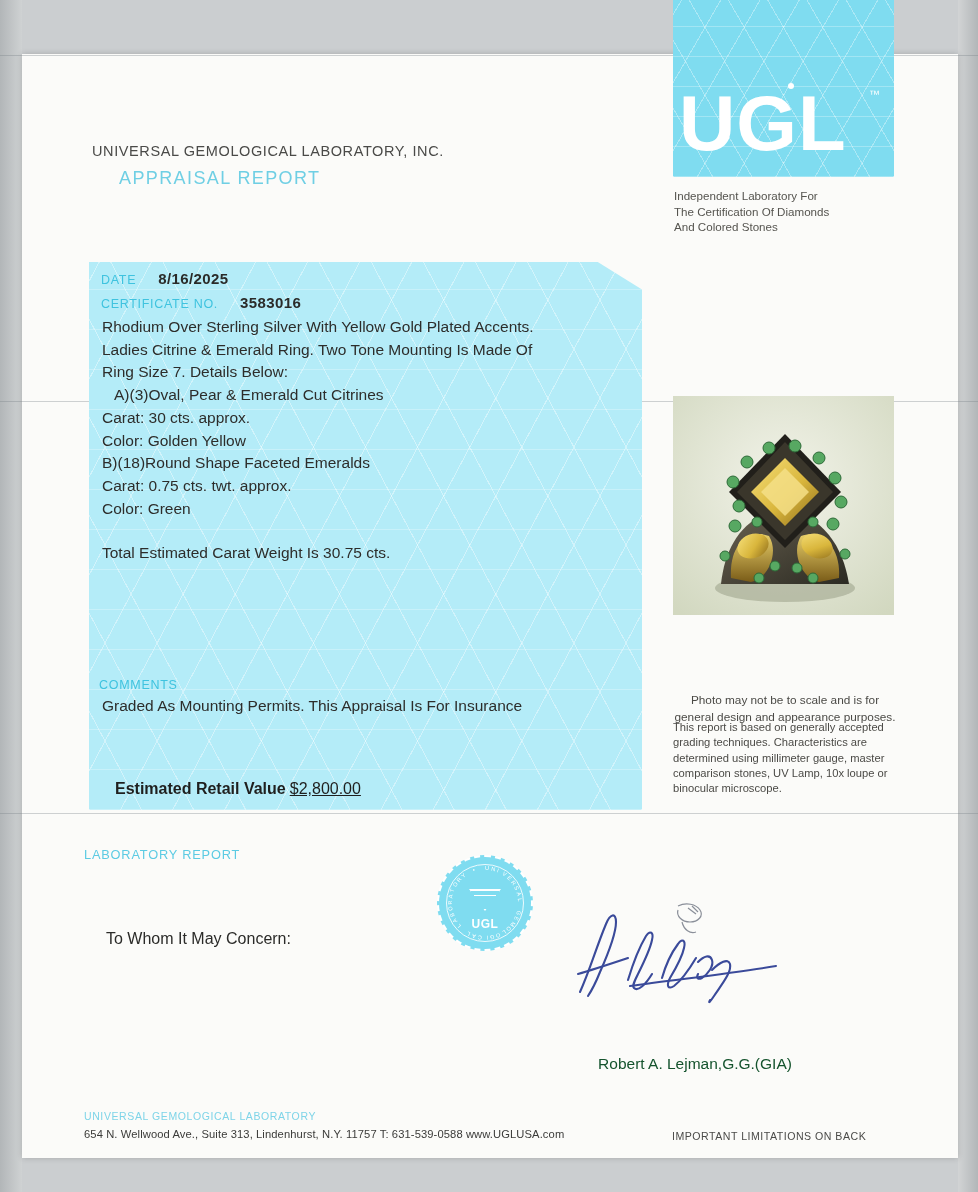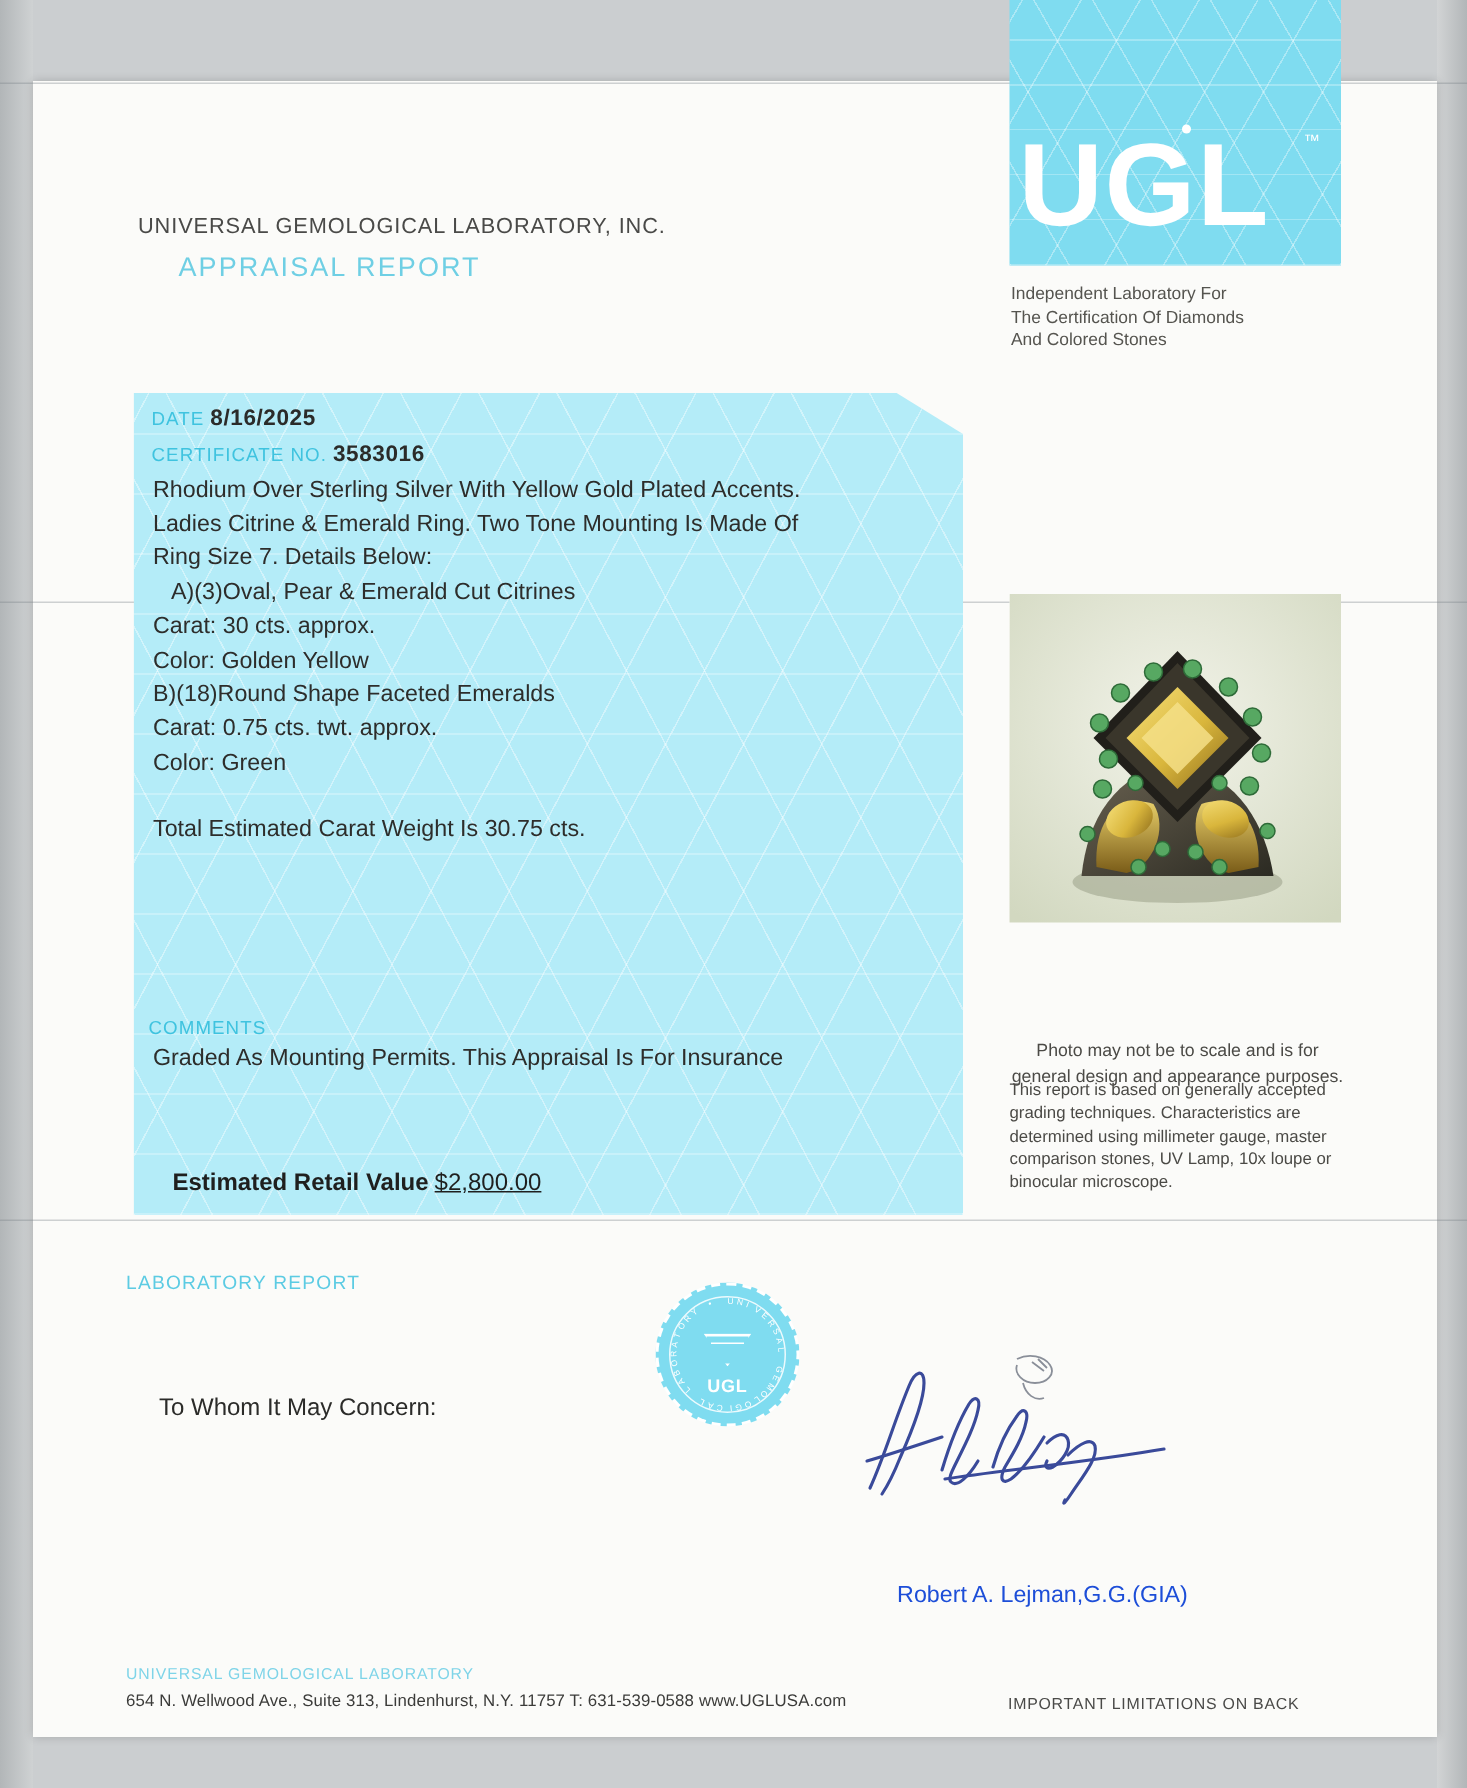--- a/index.html
+++ b/index.html
@@ -157,21 +157,21 @@
     font-weight: bold;
     letter-spacing: .4px;
   }
 
   .row-date {
     position: absolute; left: 101px; top: 270px;
   }
   .row-cert {
     position: absolute; left: 101px; top: 294px;
   }
-  .row-date .val, .row-cert .val { margin-left: 4px; }
+  .row-date .val, .row-cert .val { margin-left: 22px; }
 
   .body-lines {
     position: absolute;
     left: 102px; top: 316px;
     width: 540px;
     font-size: 15.5px;
     line-height: 22.7px;
     color: #2d2d2b;
   }
   .body-lines div { white-space: pre; }
@@ -303,21 +303,21 @@
     position: absolute;
     left: 570px; top: 900px;
     width: 250px; height: 105px;
   }
   .signer {
     position: absolute;
     left: 570px; top: 1055px;
     width: 250px;
     text-align: center;
     font-size: 15.5px;
-    color: #1d4ed8;
+    color: #14532d;
   }
 
   
   .footer-lab {
     position: absolute;
     left: 84px; top: 1110px;
     font-size: 10.5px;
     letter-spacing: .6px;
     color: #7ed4e8;
   }

